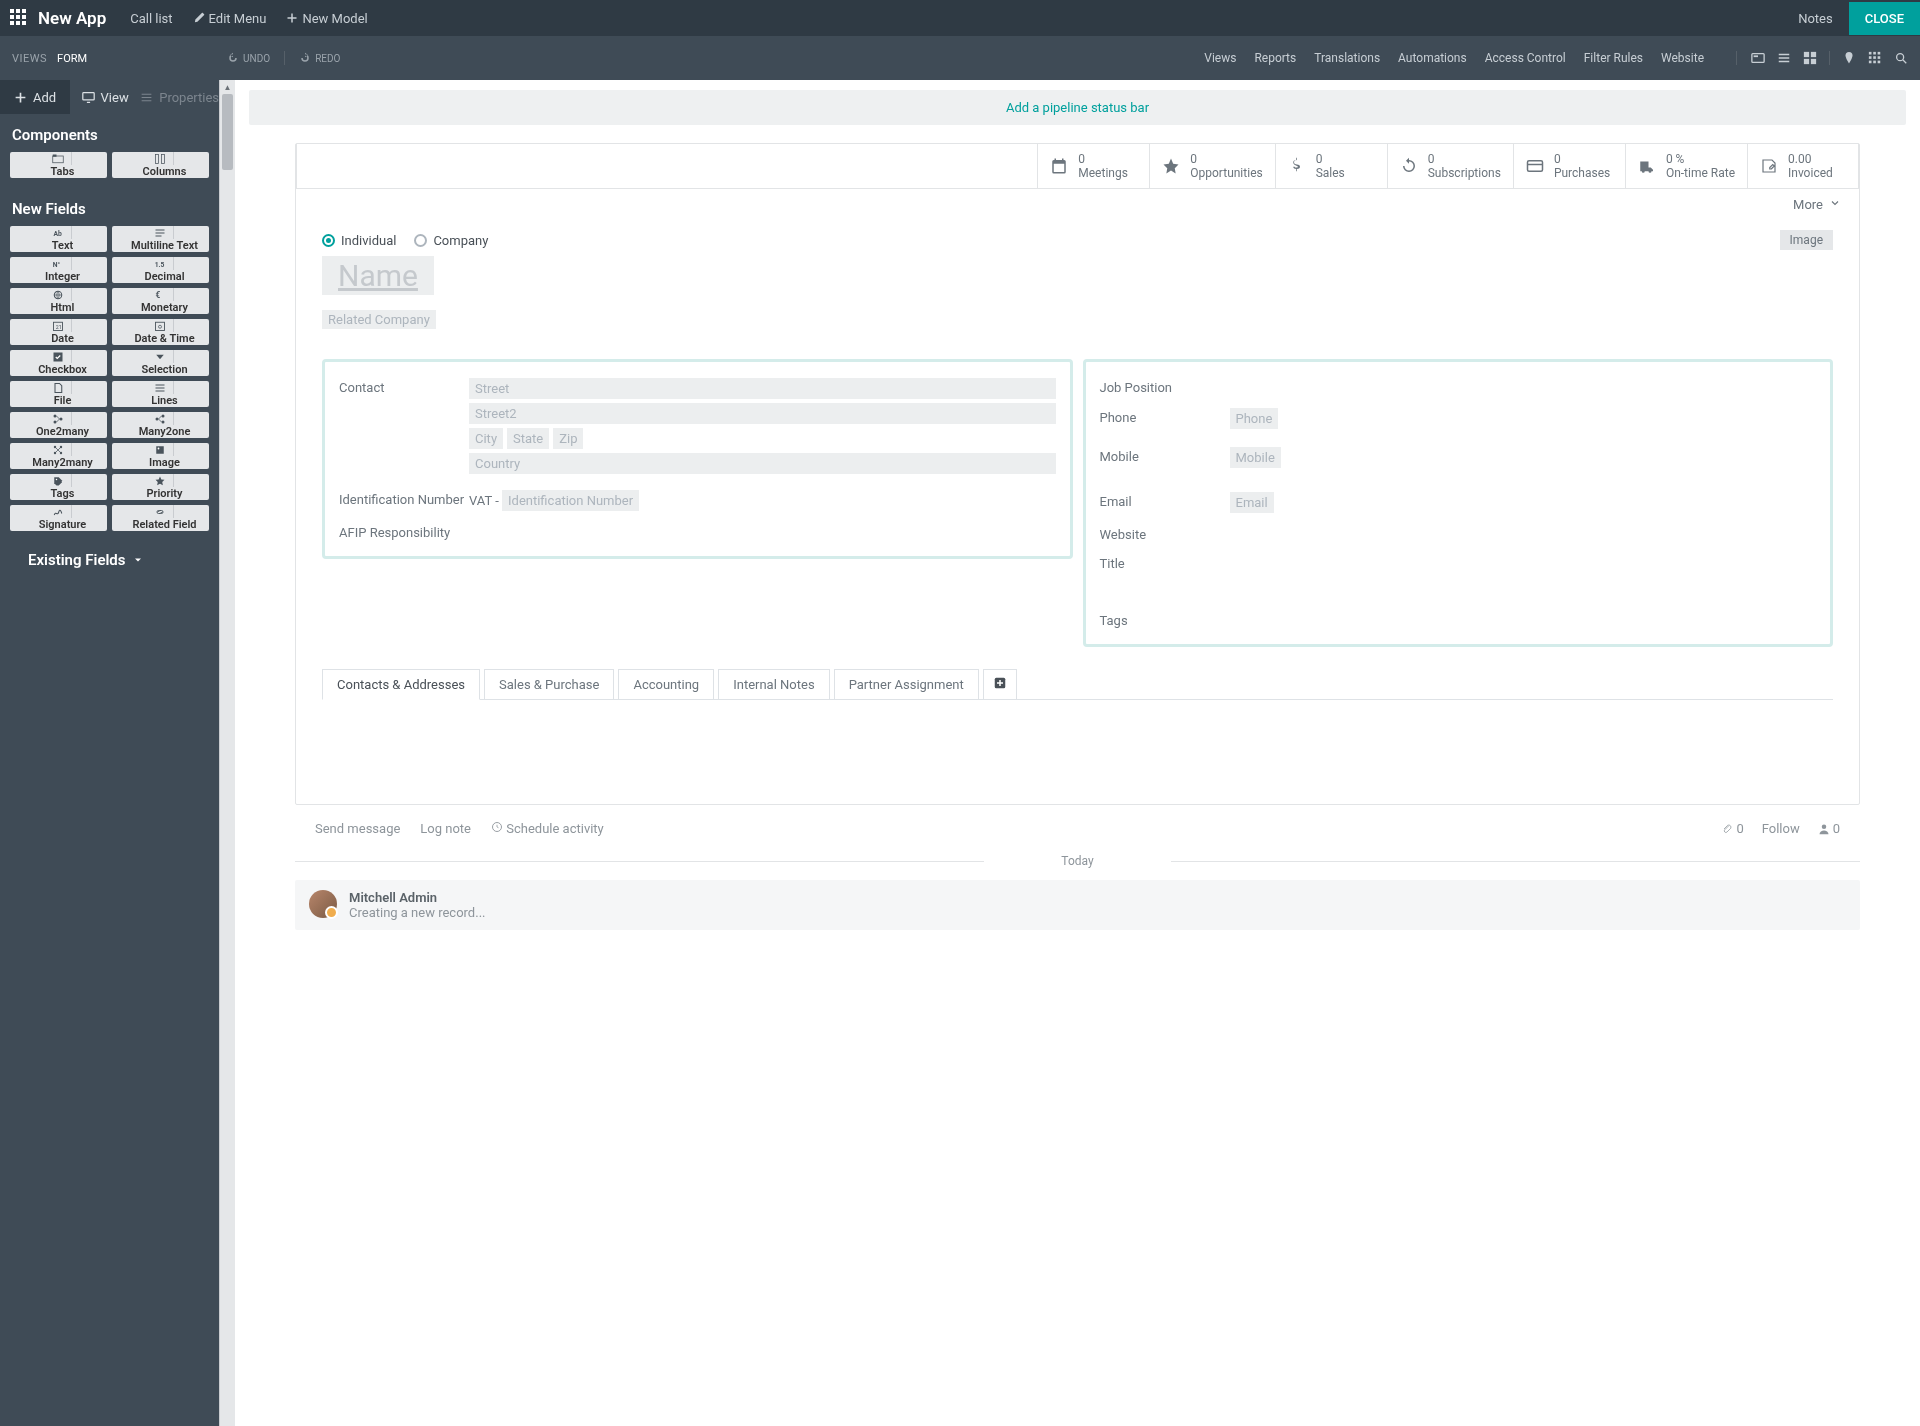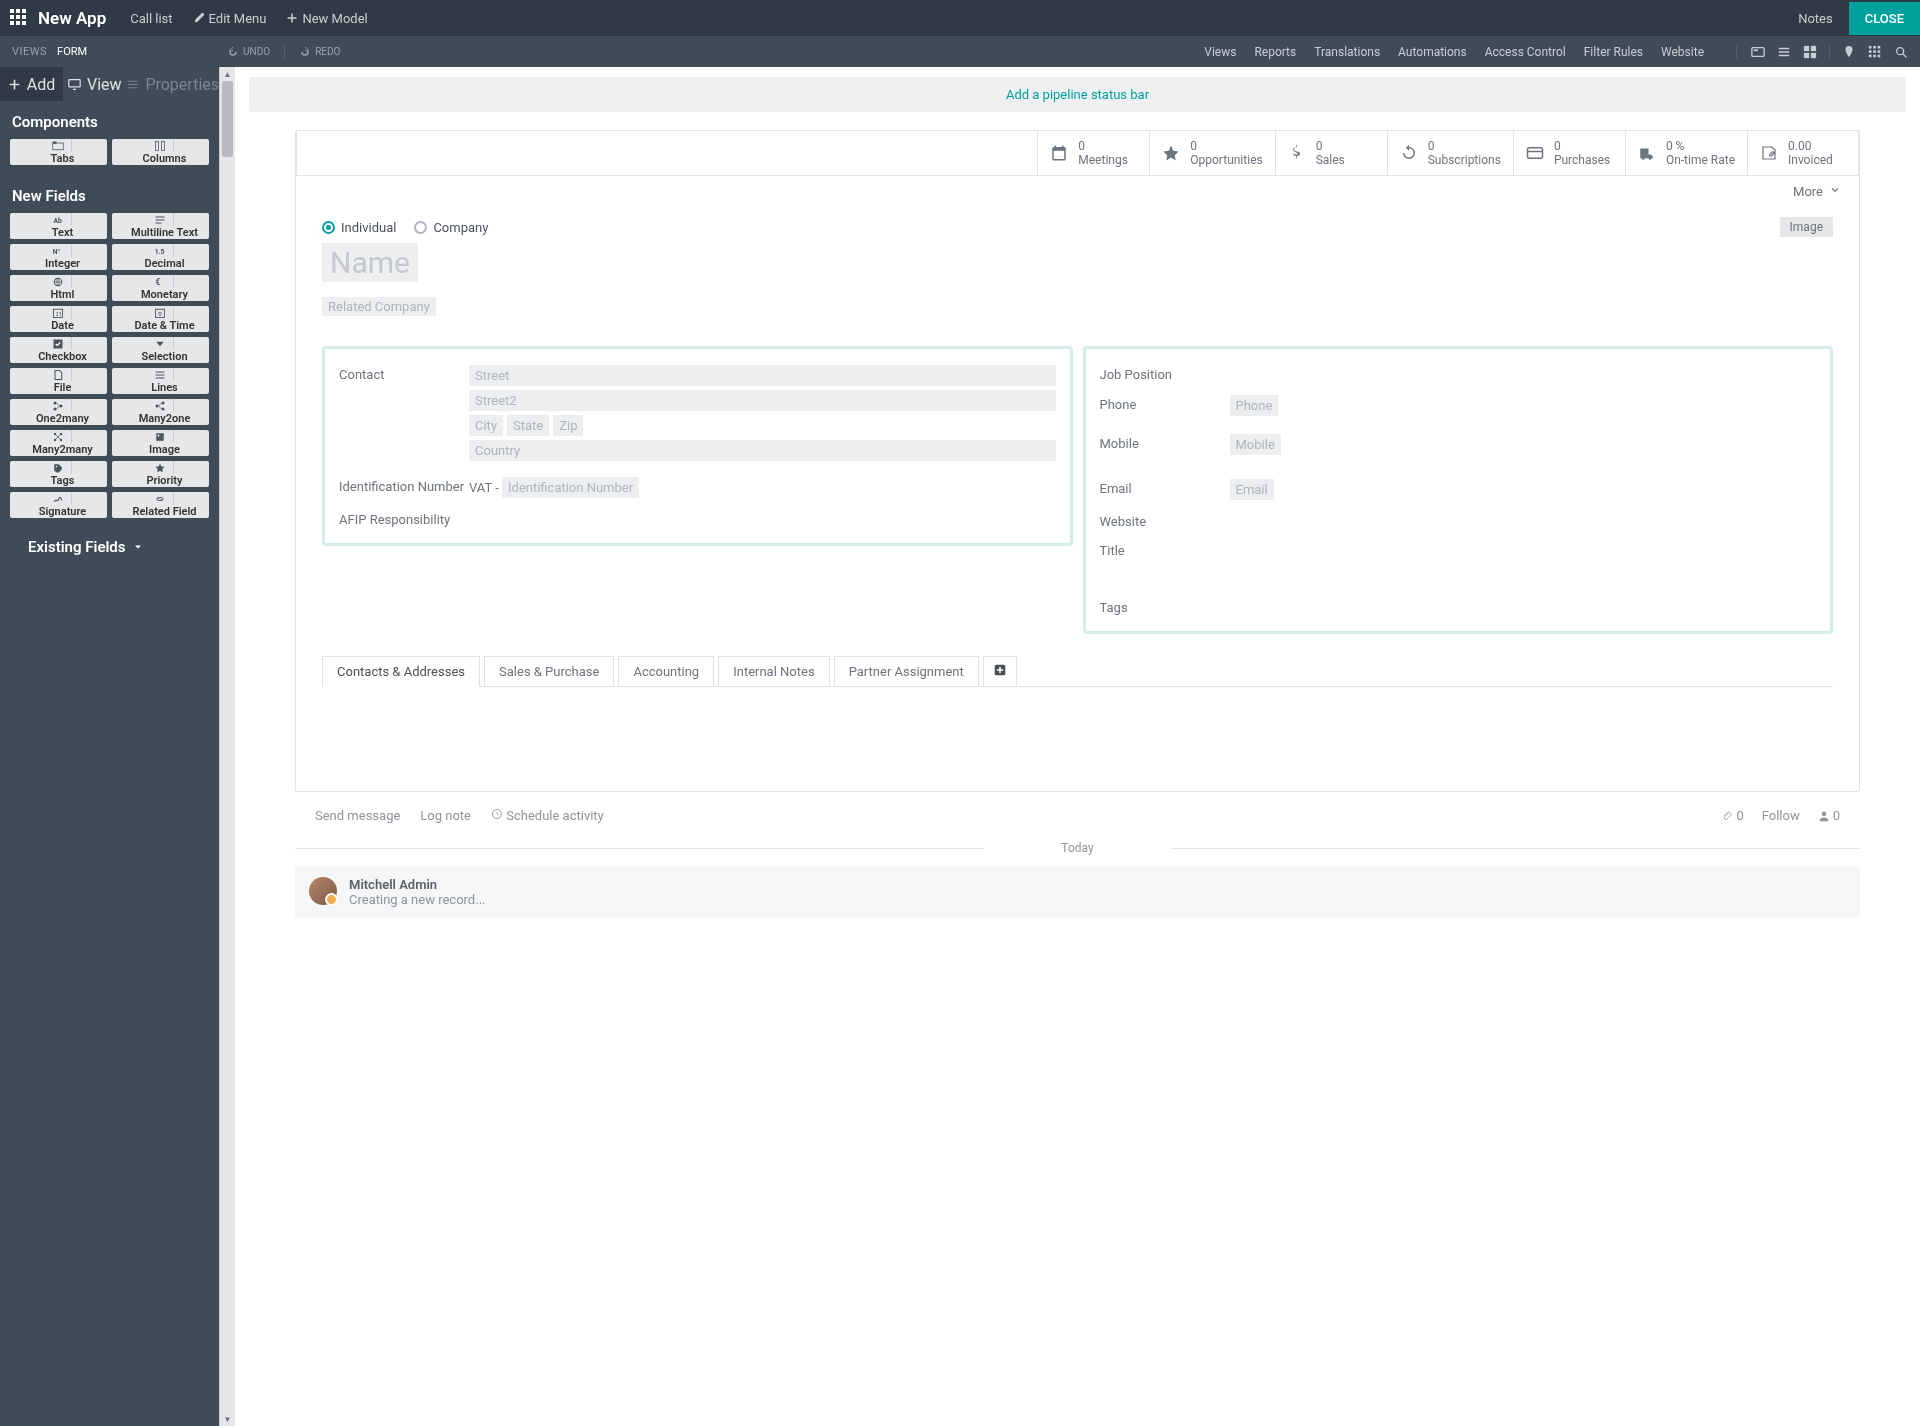--- a/index.html
+++ b/index.html
@@ -6,21 +6,21 @@
 body { background: #f9f9f9; overflow: hidden; }
 .topbar { background: #2f3a44; color: #d8dee3; height: 36px; display: flex; align-items: center; padding: 0 10px; font-size: 13px; }
 .topbar .apps-icon { width: 18px; height: 18px; display: grid; grid-template-columns: repeat(3,4px); grid-template-rows: repeat(3,4px); gap: 2px; margin-right: 10px; }
 .topbar .apps-icon span { background: #fff; }
 .topbar .app-title { color: #fff; font-size: 17px; font-weight: 600; margin-right: 24px; }
 .topbar .menu-item { margin-right: 20px; color: #c7ced4; cursor: pointer; display: inline-flex; align-items: center; gap: 4px; }
 .topbar .spacer { flex: 1; }
 .topbar .notes { margin-right: 16px; color: #c7ced4; }
 .topbar .close { background: #00a09d; color: #fff; padding: 9px 16px; margin: -9px -10px -9px 0; font-weight: 500; }
 
-.subbar { background: #3f4b56; color: #9aa3ab; height: 31px; display: flex; align-items: center; padding: 0 12px; font-size: 11px; }
+.subbar { background: #3f4b56; color: #9aa3ab; height: 44px; display: flex; align-items: center; padding: 0 12px; font-size: 11px; }
 .subbar .views-label { letter-spacing: 0.5px; margin-right: 10px; }
 .subbar .form-label { color: #fff; }
 .subbar .center-actions { margin-left: 140px; display: flex; gap: 14px; align-items: center; }
 .subbar .undo-redo { display: flex; align-items: center; gap: 4px; }
 .subbar .divider-v { width: 1px; height: 14px; background: #566069; }
 .subbar .right { margin-left: auto; display: flex; align-items: center; gap: 18px; font-size: 12px; color: #c7ced4; }
 .subbar .right .link { cursor: pointer; }
 .subbar .icons-row { display: flex; gap: 12px; margin-left: 14px; padding-left: 14px; border-left: 1px solid #566069; align-items: center; }
 .subbar .mini-icon { width: 14px; height: 14px; fill: #c7ced4; }
 .subbar .icons-row .sep { width: 1px; height: 14px; background: #566069; }
@@ -28,21 +28,21 @@
 .layout { display: flex; height: calc(100vh - 67px); }
 .sidebar-wrapper { display: flex; background: #3f4b56; }
 .sidebar { width: 219px; background: #3f4b56; color: #dde1e4; padding: 0; overflow-y: auto; }
 .sidebar-scroll { width: 16px; background: #e5e7e9; position: relative; border-left: 1px solid #c9ccd0; }
 .sidebar-scroll .arrow { position: absolute; left: 0; right: 0; height: 14px; display: flex; align-items: center; justify-content: center; font-size: 8px; color: #6b7177; }
 .sidebar-scroll .arrow.up { top: 0; }
 .sidebar-scroll .arrow.down { bottom: 0; }
 .sidebar-scroll .thumb { position: absolute; top: 14px; left: 2px; right: 2px; height: 76px; background: #b7bbc0; border-radius: 2px; }
 
 .side-tabs { display: flex; }
-.side-tab { flex: 1; display: flex; align-items: center; justify-content: center; gap: 6px; height: 34px; font-size: 16px; color: #dce1e5; cursor: pointer; }
+.side-tab { flex: 1; display: flex; align-items: center; justify-content: center; gap: 6px; height: 34px; font-size: 13px; color: #dce1e5; cursor: pointer; }
 .side-tab.darker { background: #2f3a44; }
 .side-tab.active { background: #3f4b56; }
 .side-tab.dim { color: #7c858e; }
 .side-tab svg { width: 13px; height: 13px; fill: currentColor; }
 
 .side-section-title { color: #fff; font-size: 15px; font-weight: 600; padding: 12px 12px 8px; }
 
 .comp-grid { display: grid; grid-template-columns: 1fr 1fr; gap: 5px; padding: 0 10px 10px; }
 .comp-chip { background: #e5e7e9; color: #666; font-size: 11px; height: 26px; display: flex; align-items: center; border-radius: 2px; overflow: hidden; cursor: grab; flex-direction: column; }
 .comp-chip .cicon { width: 26px; height: 100%; border-right: 1px solid #c9ccd0; display: flex; align-items: center; justify-content: center; }
@@ -70,21 +70,21 @@
 
 .body-pad { padding: 10px 26px 24px; }
 
 .type-row { display: flex; align-items: center; gap: 18px; margin-bottom: 6px; }
 .radio-opt { display: flex; align-items: center; gap: 6px; font-size: 13px; color: #495057; }
 .radio-circle { width: 13px; height: 13px; border: 2px solid #00a09d; border-radius: 50%; display: flex; align-items: center; justify-content: center; }
 .radio-circle.checked::after { content: ''; width: 5px; height: 5px; background: #00a09d; border-radius: 50%; }
 .radio-circle.unchecked { border-color: #adb5bd; }
 .image-chip { margin-left: auto; background: #e5e7e9; color: #6c757d; padding: 3px 10px; font-size: 12px; }
 
-.name-input { font-size: 30px; color: #c5c9cd; background: #eceeef; padding: 2px 8px; display: inline-block; margin-bottom: 14px; }
+.name-input { font-size: 30px; color: #c5c9cd; background: #eceeef; padding: 2px 16px; display: inline-block; margin-bottom: 14px; text-decoration: underline; }
 .related-co { font-size: 13px; color: #adb5bd; background: #eceeef; padding: 2px 6px; display: inline-block; }
 
 .two-cols { display: flex; gap: 10px; margin-top: 30px; align-items: flex-start; }
 .col { flex: 1; border: 3px solid #d4ecea; border-radius: 4px; padding: 16px 14px; }
 .field-row { display: flex; align-items: flex-start; margin-bottom: 12px; font-size: 13px; }
 .field-row .flabel { width: 130px; color: #6c757d; padding-top: 2px; }
 .field-row .fval { flex: 1; }
 .ph-box { background: #eceeef; color: #adb5bd; padding: 3px 6px; margin-bottom: 4px; display: block; }
 .ph-inline { background: #eceeef; color: #adb5bd; padding: 3px 6px; display: inline-block; }
 .inline-row { display: flex; gap: 4px; }

